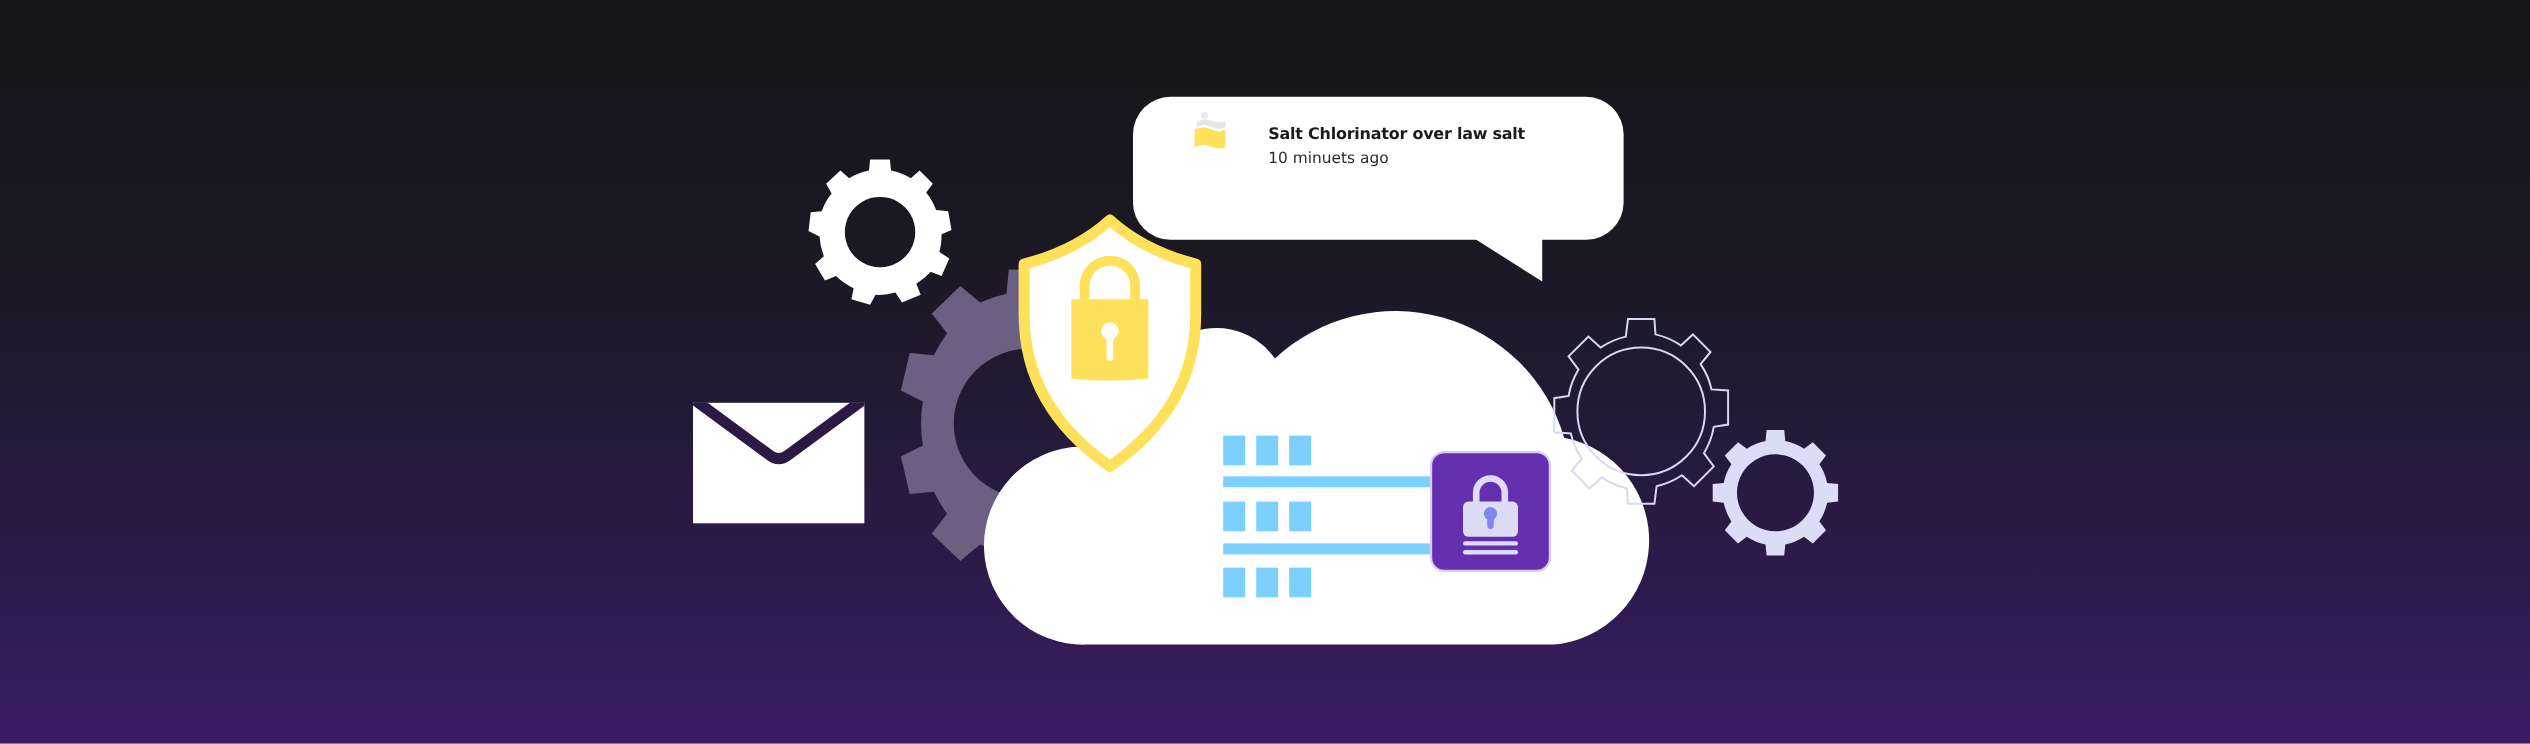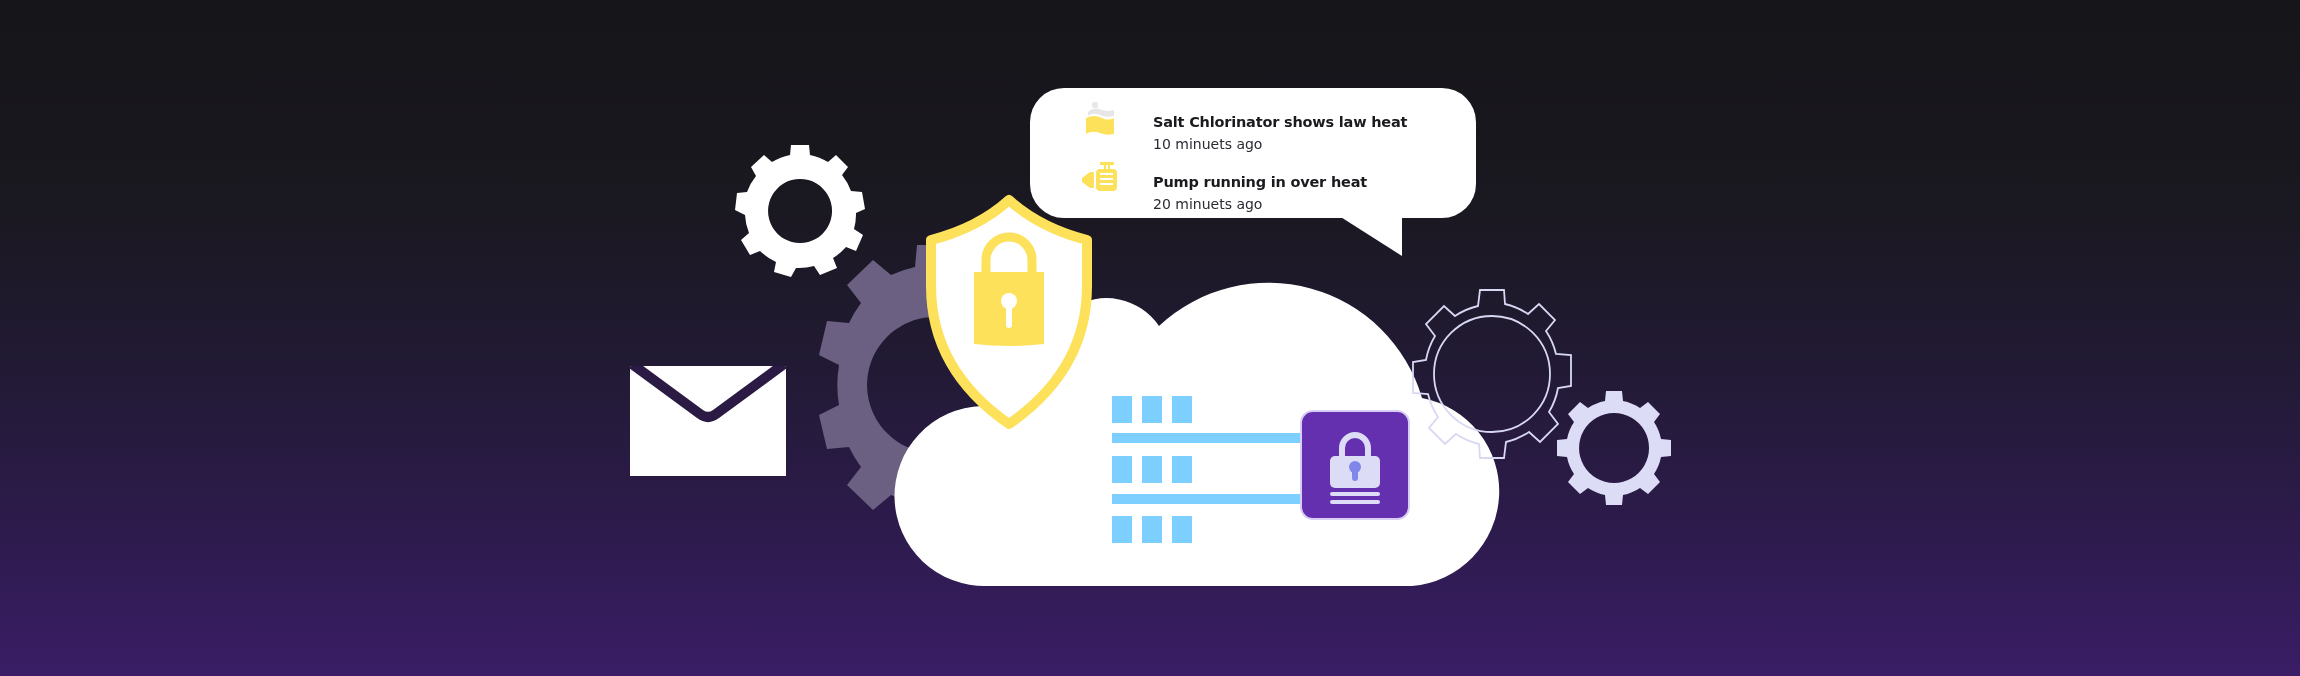--- a/index.html
+++ b/index.html
@@ -137,32 +137,16 @@
 </div>
 <div class="notif-card">
   <div class="notif-item" style="top:12px;">
     <div class="notif-icon">
       <svg width="40" height="40" viewBox="0 0 40 40">
         <rect x="12" y="2" width="6" height="6" rx="2" fill="#e8e8e8"></rect>
         <path d="M 8 12 Q 14 6 22 10 Q 28 12 34 10 L 34 16 Q 26 18 20 15 Q 12 12 8 16 Z" fill="#e6e6e6"></path>
         <path d="M 6 18 Q 14 14 22 18 Q 28 21 34 18 L 34 34 Q 26 36 20 33 Q 12 30 6 34 Z" fill="#fde15a"></path>
       </svg>
     </div>
-    <div class="notif-title">Salt Chlorinator shows law heat</div>
+    <div class="notif-title">Salt Chlorinator over law salt</div>
     <div class="notif-time">10 minuets ago</div>
-  </div>
-  <div class="notif-item" style="top:72px;">
-    <div class="notif-icon">
-      <svg width="40" height="40" viewBox="0 0 40 40">
-        <rect x="20" y="2" width="14" height="3" fill="#fde15a"></rect>
-        <rect x="24" y="5" width="2" height="4" fill="#fde15a"></rect>
-          <rect x="28" y="5" width="2" height="4" fill="#fde15a"></rect>
-        <path d="M 2 18 L 10 12 L 14 12 L 14 28 L 10 28 L 2 22 Z" fill="#fde15a"></path>
-        <rect x="16" y="9" width="21" height="22" rx="4" fill="#fde15a"></rect>
-        <rect x="20" y="13" width="13" height="2" fill="#ffffff"></rect>
-        <rect x="20" y="18" width="13" height="2" fill="#ffffff"></rect>
-        <rect x="20" y="23" width="13" height="2" fill="#ffffff"></rect>
-      </svg>
-    </div>
-    <div class="notif-title">Pump running in over heat</div>
-    <div class="notif-time">20 minuets ago</div>
   </div>
 </div>
 
 </body></html>

